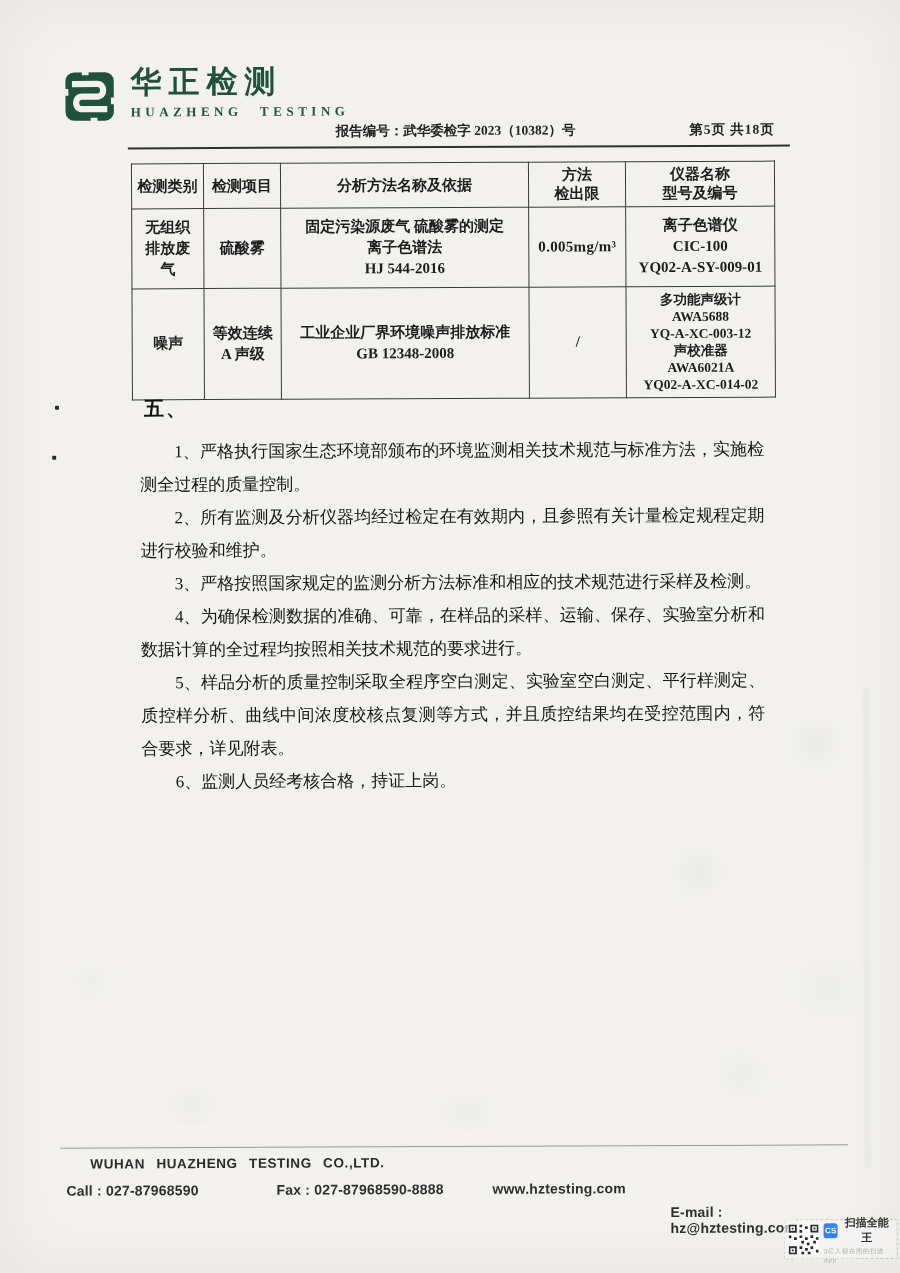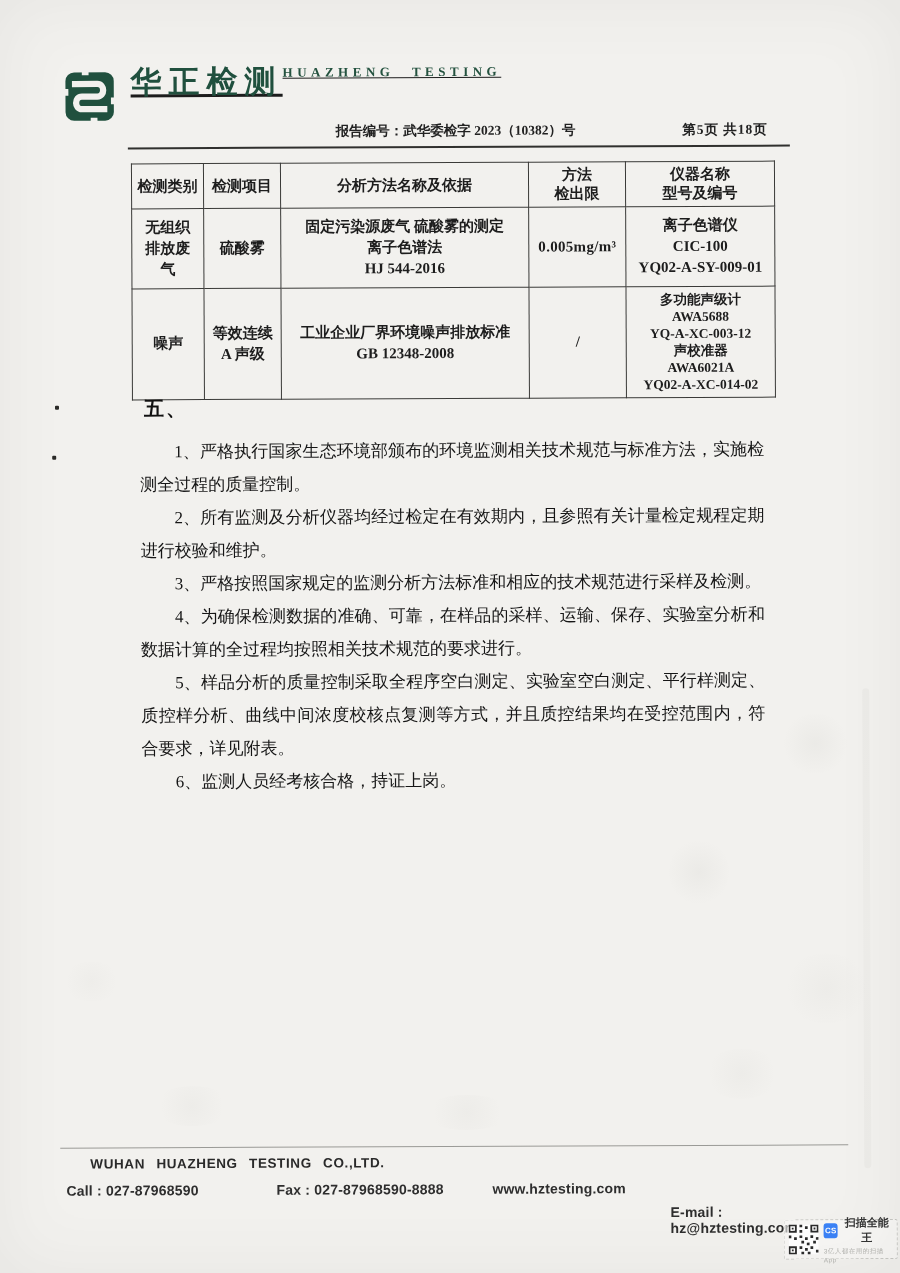--- a/index.html
+++ b/index.html
@@ -14,42 +14,42 @@
   .sheet{
     position:absolute;inset:0;
     transform:rotate(-0.25deg);
     transform-origin:50% 50%;
   }
   .vignette{position:absolute;inset:0;box-shadow:inset 0 0 70px rgba(90,90,85,.07);pointer-events:none;}
 
   
   .logo-block{position:absolute;left:63px;top:62px;display:flex;align-items:flex-start;gap:12px;}
   .logo-mark{width:58px;height:58px;margin-top:4px;}
-  .logo-text{display:flex;flex-direction:row;text-decoration:underline;}
+  .logo-text{display:flex;flex-direction:column;}
   .logo-cn{
     font-family:"Liberation Sans","DejaVu Sans",sans-serif;
     font-size:31px;font-weight:bold;letter-spacing:7px;
     color:#20503e;line-height:1.25;
   }
   .logo-en{
     font-family:"Liberation Serif","DejaVu Serif",serif;
     font-size:13px;font-weight:bold;letter-spacing:4.5px;
     word-spacing:10px;color:#24523f;margin-top:2px;
   }
 
   
   .doc-meta{
     position:absolute;left:130px;top:122px;width:662px;
     display:flex;justify-content:space-between;align-items:flex-end;
     border-bottom:2px solid #30302e;
     padding-bottom:6px;
     font-size:13.5px;font-weight:600;color:#222;
   }
   .doc-meta .report-no{margin-left:208px;}
-  .doc-meta .page-info{margin-right:22px;letter-spacing:1px;}
+  .doc-meta .page-info{margin-right:15px;letter-spacing:1px;}
 
   
   table.method-table{
     position:absolute;left:133px;top:162px;
     width:643px;border-collapse:collapse;table-layout:fixed;
     font-size:15px;color:#1d1d1d;
   }
   .method-table td,.method-table th{
     border:1.5px solid #3a3a38;
     text-align:center;vertical-align:middle;

